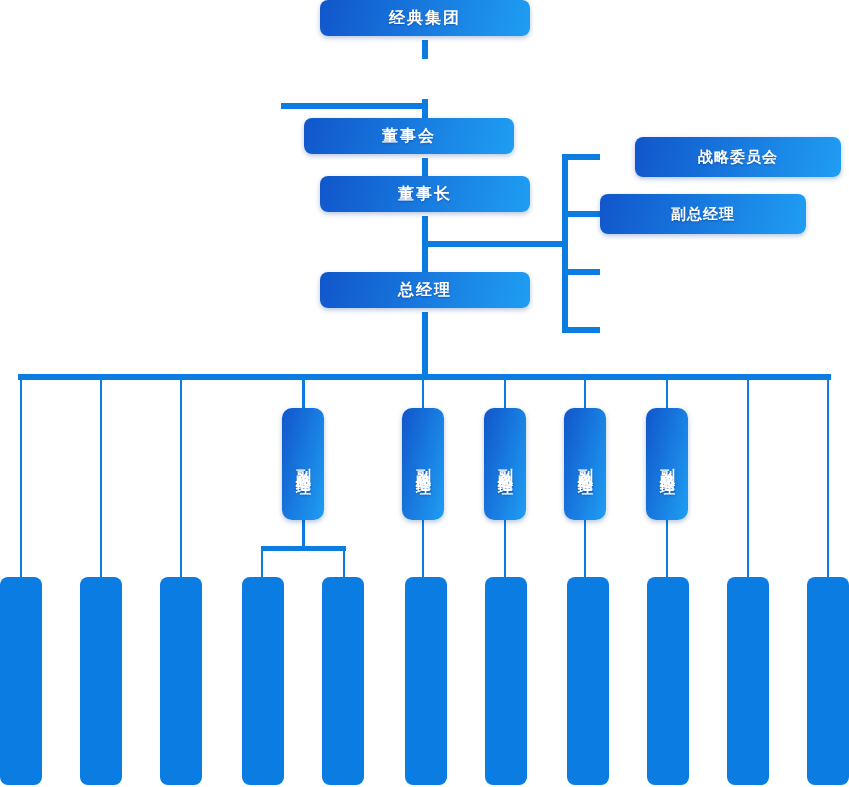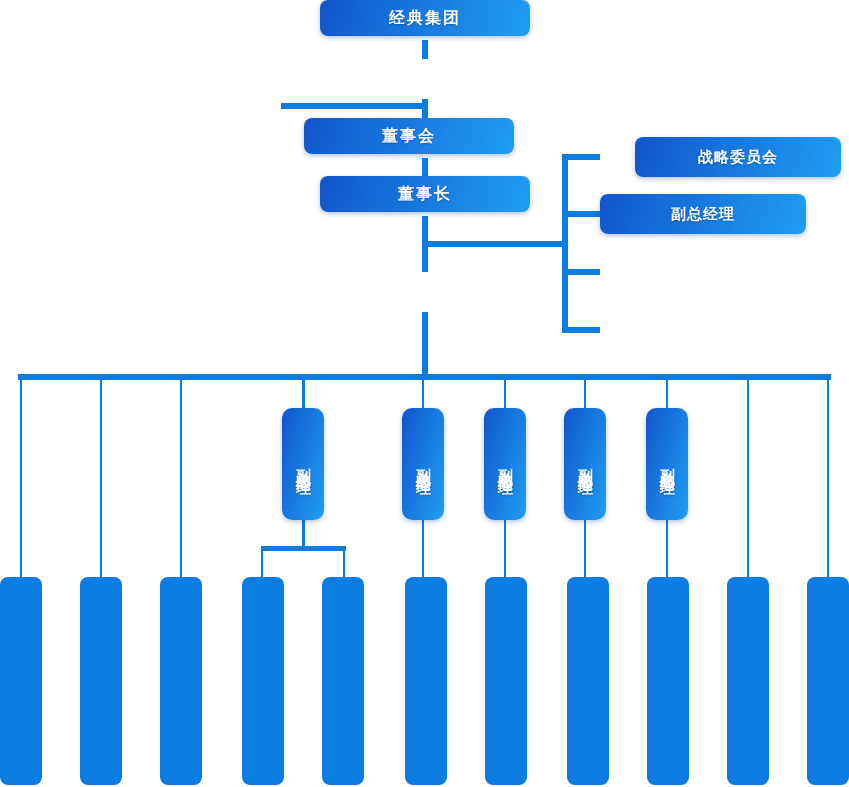--- a/index.html
+++ b/index.html
@@ -113,20 +113,23 @@
 
   <div class="node h" style="left:320px; top:0;">
     <span>经典集团</span>
   </div>
   <div class="node h" style="left:304px; top:118px;">
     <span>董事会</span>
   </div>
   <div class="node h" style="left:320px; top:176px;">
     <span>董事长</span>
   </div>
+  <div class="node h" style="left:320px; top:272px;">
+    <span>总经理</span>
+  </div>
 
   <div class="node committee" style="left:600px; top:137px;margin-left:35px;">
     <span>战略委员会</span>
   </div>
   <div class="node committee" style="left:600px; top:194px;">
     <span>副总经理</span>
   </div>
 
   <div class="node v" style="left:282px; top:408px;">
     <span class="vtext">副总经理</span>

